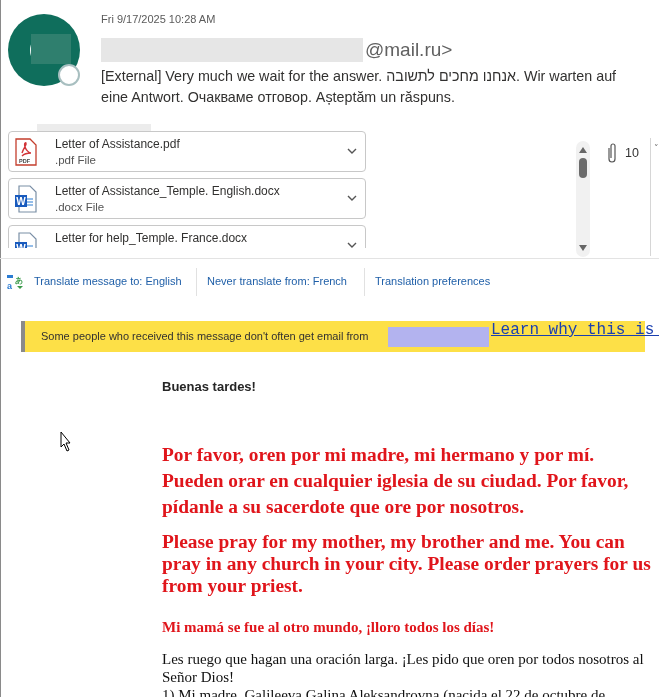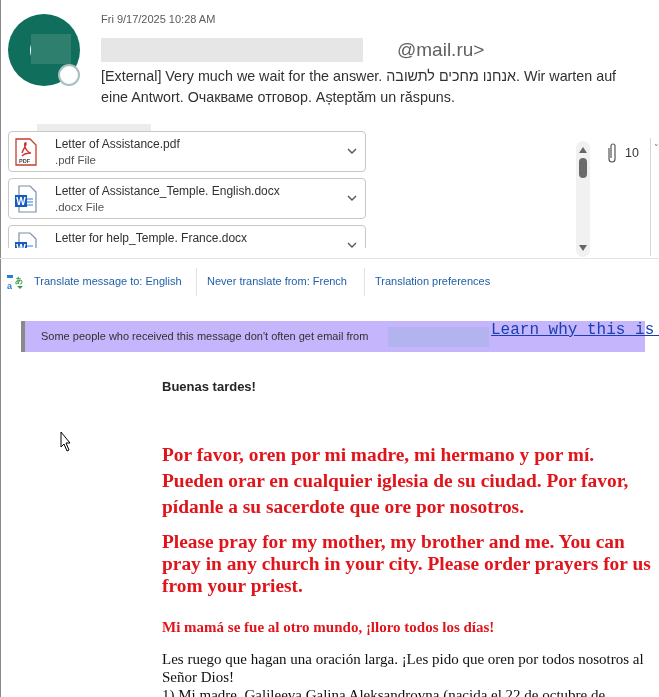--- a/index.html
+++ b/index.html
@@ -8,21 +8,21 @@
 
   .left-edge { position: absolute; left: 0; top: 0; width: 1px; height: 697px; background: #8a8a8a; }
 
   
   .avatar { position: absolute; left: 8px; top: 14px; width: 72px; height: 72px; border-radius: 50%; background: #0f6e5c; }
   .avatar-initial { position: absolute; left: 20px; top: 20px; width: 24px; height: 32px; color: #fff; font-size: 24px; line-height: 32px; }
   .avatar-redact { position: absolute; left: 23px; top: 20px; width: 40px; height: 30px; background: #2f7f6e; }
   .presence { position: absolute; left: 58px; top: 64px; width: 22px; height: 22px; border-radius: 50%; background: #fff; border: 2px solid #a8bfc0; }
 
   .timestamp { position: absolute; left: 101px; top: 13px; font-size: 11px; color: #5a5a5a; font-family: "Liberation Sans", sans-serif; }
-  .sender-row { position: absolute; left: 101px; top: 38px; height: 24px; display: flex; align-items: center; gap: 32px; }
+  .sender-row { position: absolute; left: 101px; top: 38px; height: 24px; display: flex; align-items: center; }
   .sender-redact { width: 262px; height: 24px; background: #e6e6e6; }
   .sender-domain { font-size: 19px; color: #616161; font-family: "Liberation Sans", sans-serif; margin-left: 2px; }
   .subject { position: absolute; left: 101px; top: 66px; width: 545px; font-size: 14.3px; line-height: 21px; color: #323130; font-family: Liberation Sans, sans-serif; }
 
   .to-row { position: absolute; left: 8px; top: 111px; display: flex; align-items: center; }
   .to-label { font-size: 12px; color: #424242; font-family: "Liberation Sans", sans-serif; margin-top: 28px; }
   .to-redact { width: 114px; height: 17px; background: #ececec; margin-left: 16px; }
 
   
   .attach-viewport { position: absolute; left: 8px; top: 131px; width: 360px; height: 117px; overflow: hidden; }
@@ -42,21 +42,21 @@
   .vdivider { position: absolute; left: 650px; top: 138px; width: 1px; height: 118px; background: #d6d6d6; }
   .edge-mark { position: absolute; left: 654px; top: 143px; font-size: 9px; color: #666; }
   .hdivider { position: absolute; left: 0; top: 258px; width: 659px; height: 1px; background: #e3e3e3; }
 
   
   .translate-icon { position: absolute; left: 7px; top: 274px; width: 18px; height: 16px; }
   .trans-link { position: absolute; top: 275px; font-size: 11px; color: #1f5fa8; font-family: "Liberation Sans", sans-serif; cursor: pointer; white-space: nowrap; }
   .trans-sep { position: absolute; top: 268px; width: 1px; height: 28px; background: #e1e1e1; }
 
   
-  .warning { position: absolute; left: 21px; top: 321px; width: 624px; height: 31px; background: #c4b5fd; border-left: 4px solid #8a8a8a; }
+  .warning { position: absolute; left: 21px; top: 321px; width: 624px; height: 31px; background: #fde047; border-left: 4px solid #8a8a8a; }
   .warning-text { position: absolute; left: 16px; top: 9px; font-size: 11px; color: #323130; font-family: "Liberation Sans", sans-serif; white-space: nowrap; }
   .warning-redact { position: absolute; left: 363px; top: 6px; width: 101px; height: 20px; background: #b3b3ef; }
   .warning-link { position: absolute; left: 466px; top: 0; font-size: 16px; color: #1a3fb0; text-decoration: underline; font-family: Liberation Mono, monospace; white-space: nowrap; cursor: pointer; }
 
   
   .greeting { position: absolute; left: 162px; top: 379px; font-size: 13px; font-weight: bold; color: #262626; font-family: "Liberation Sans", sans-serif; }
   .red { color: #e0151b; font-family: "Liberation Serif", serif; font-weight: bold; position: absolute; left: 162px; width: 495px; }
   .para1 { top: 442px; font-size: 19.4px; line-height: 26px; }
   .para2 { top: 531px; font-size: 19.4px; line-height: 22px; }
   .para3 { top: 617px; font-size: 15px; line-height: 20px; }

